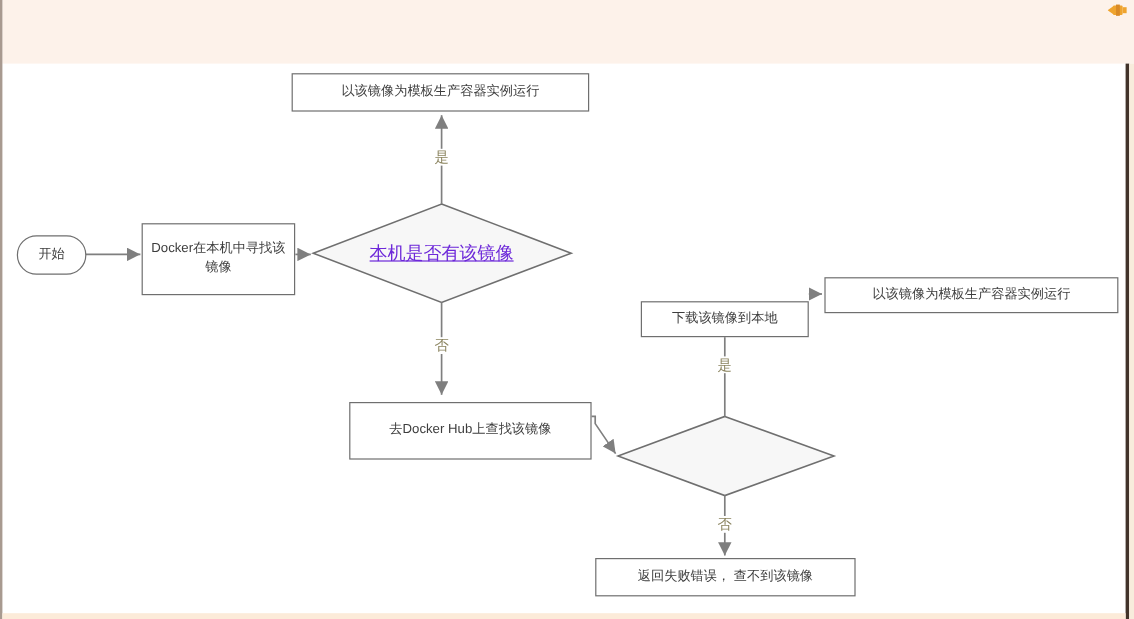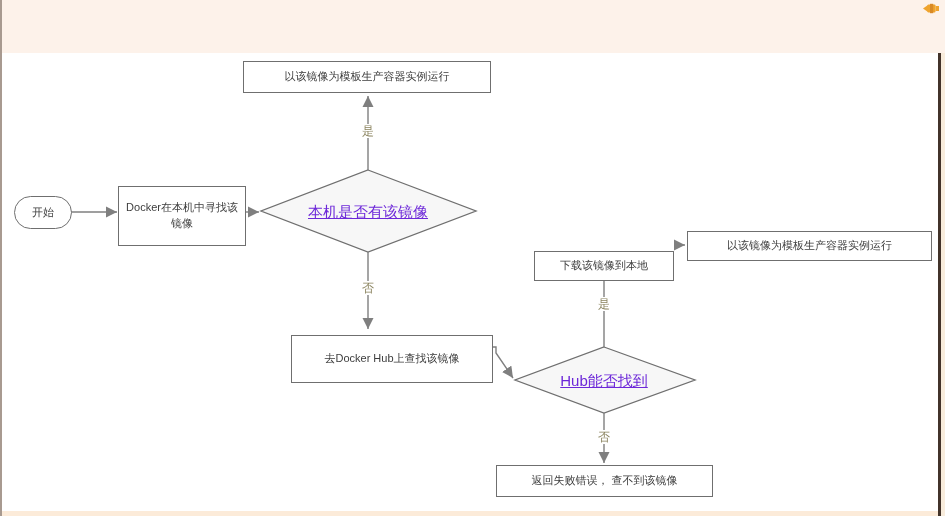--- a/index.html
+++ b/index.html
@@ -66,21 +66,20 @@
   <div class="node stadium" style="left:14px;top:196px;width:58px;height:33px;">开始</div>
 
   <div class="node" style="left:118px;top:186px;width:128px;height:60px;">Docker在本机中寻找该镜像</div>
 
   <div class="dlabel" style="left:278px;top:202px;width:180px;height:18px;">本机是否有该镜像</div>
 
   <div class="node" style="left:243px;top:61px;width:248px;height:32px;">以该镜像为模板生产容器实例运行</div>
 
   <div class="node" style="left:267px;top:335px;width:202px;height:48px;margin-left:24px;">去Docker Hub上查找该镜像</div>
 
-  <div class="dlabel" style="left:514px;top:371px;width:180px;height:18px;">Hub能否找到</div>
 
   <div class="node" style="left:534px;top:231px;width:140px;height:30px;margin-top:20px;">下载该镜像到本地</div>
 
   <div class="node" style="left:687px;top:231px;width:245px;height:30px;">以该镜像为模板生产容器实例运行</div>
 
   <div class="node" style="left:496px;top:465px;width:217px;height:32px;text-align:right;">返回失败错误， 查不到该镜像</div>
 
   <span class="edge-label" style="left:368px;top:124px;">是</span>
   <span class="edge-label" style="left:368px;top:281px;">否</span>
   <span class="edge-label" style="left:604px;top:297px;">是</span>

